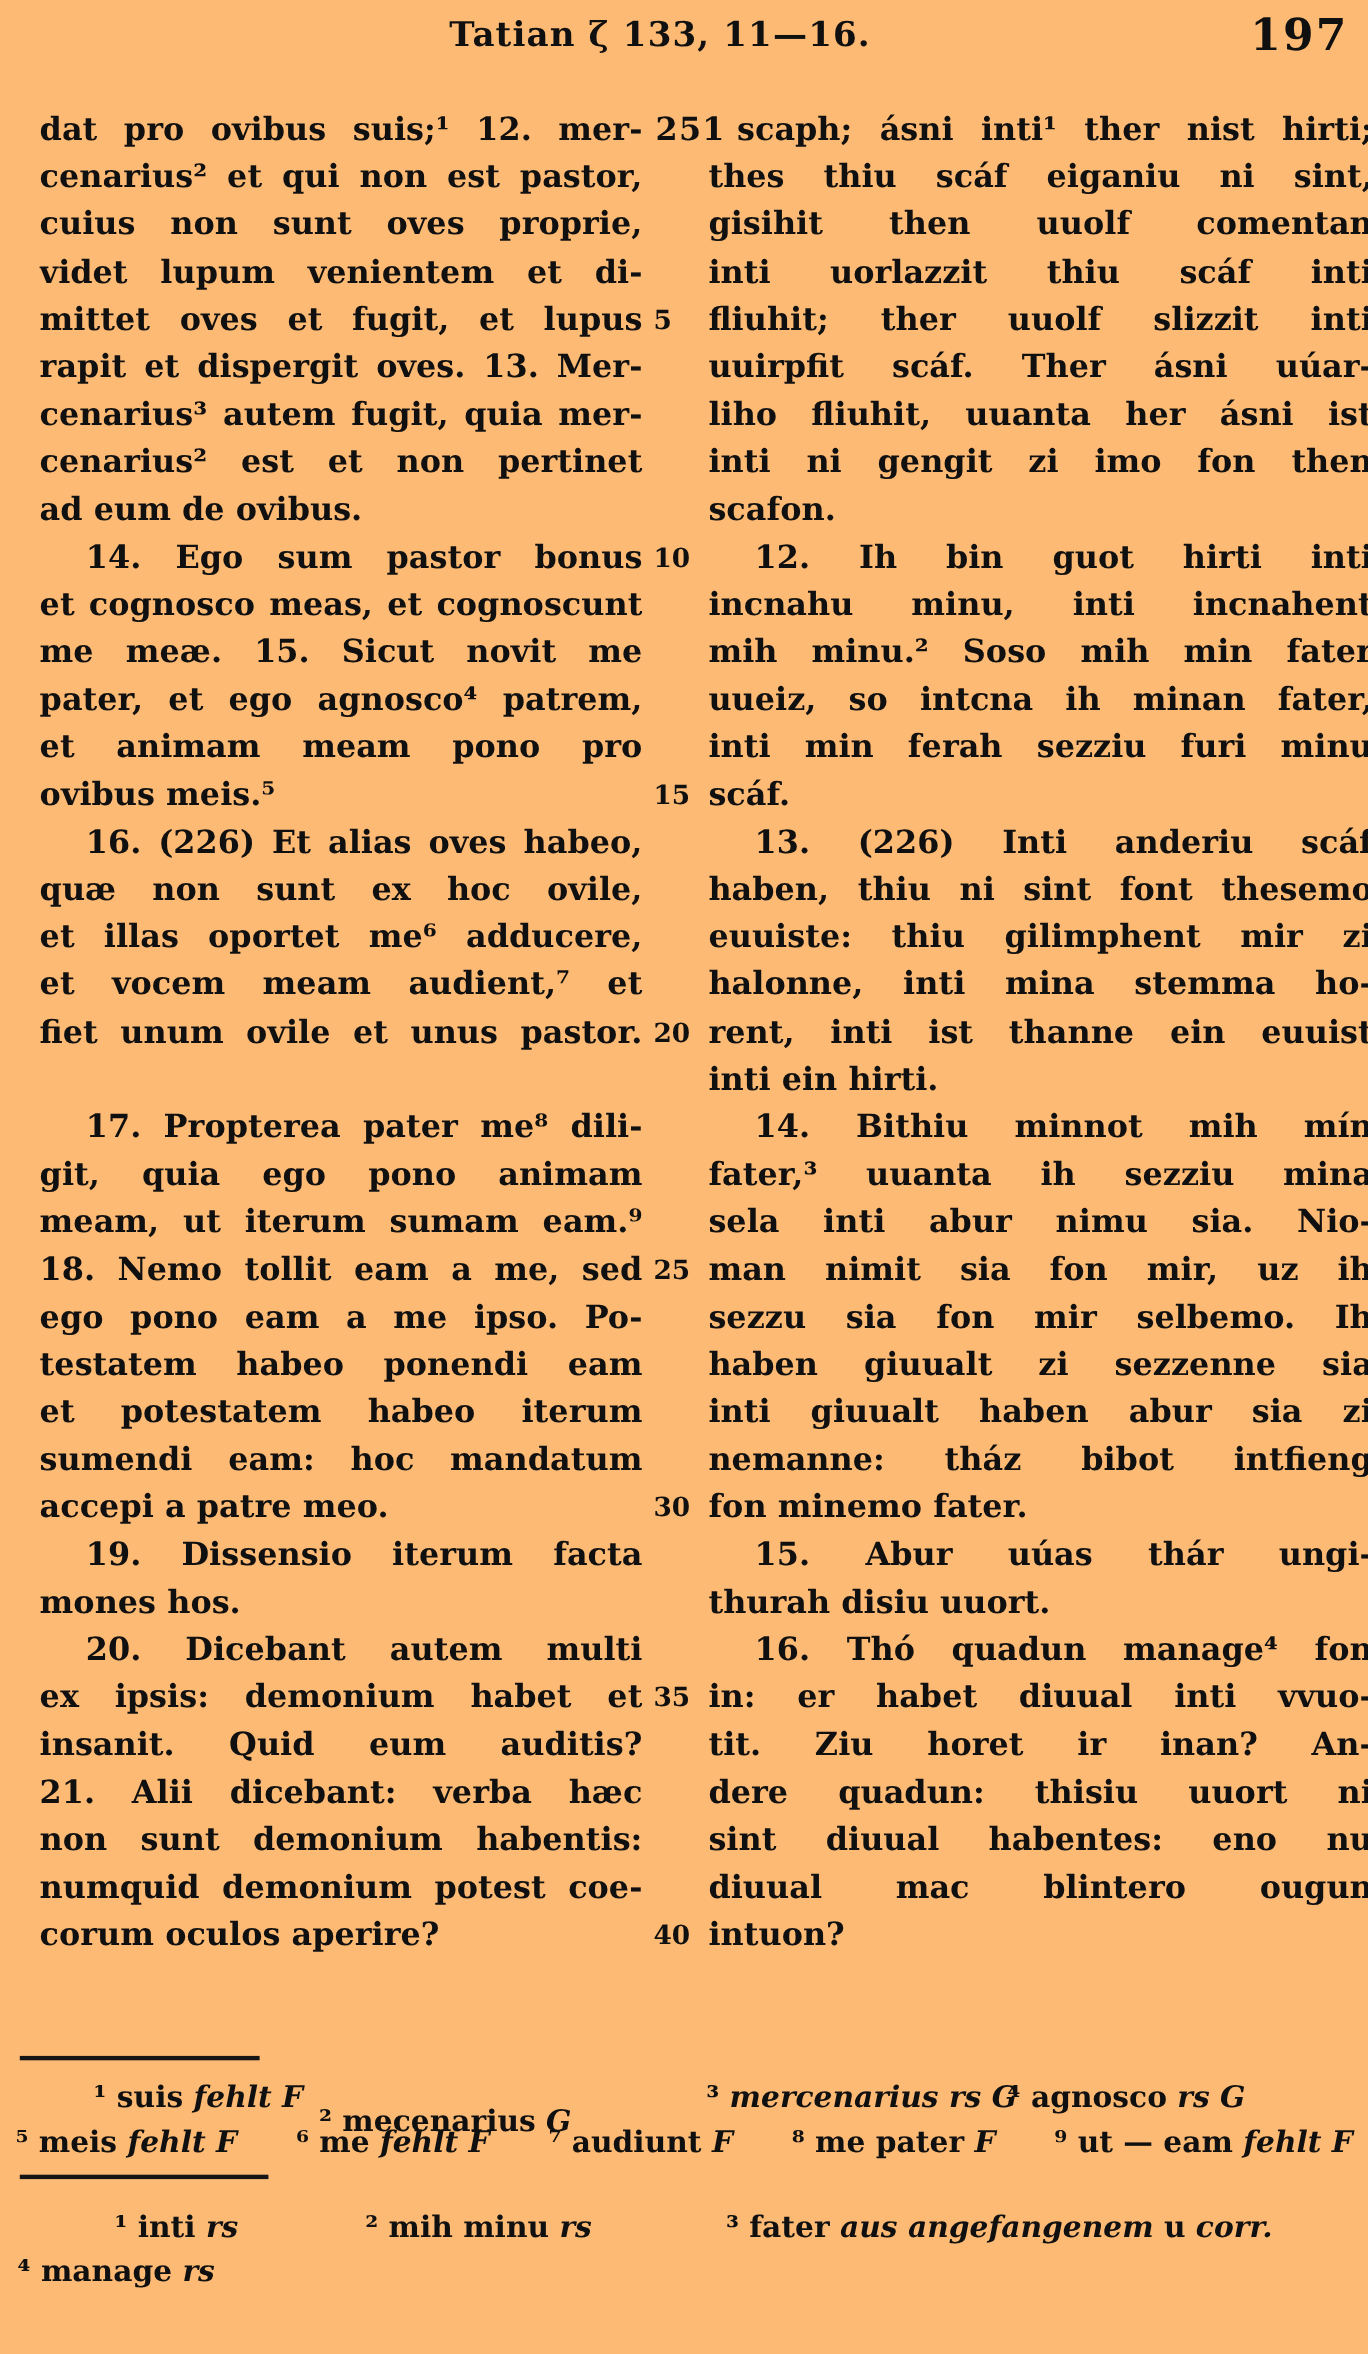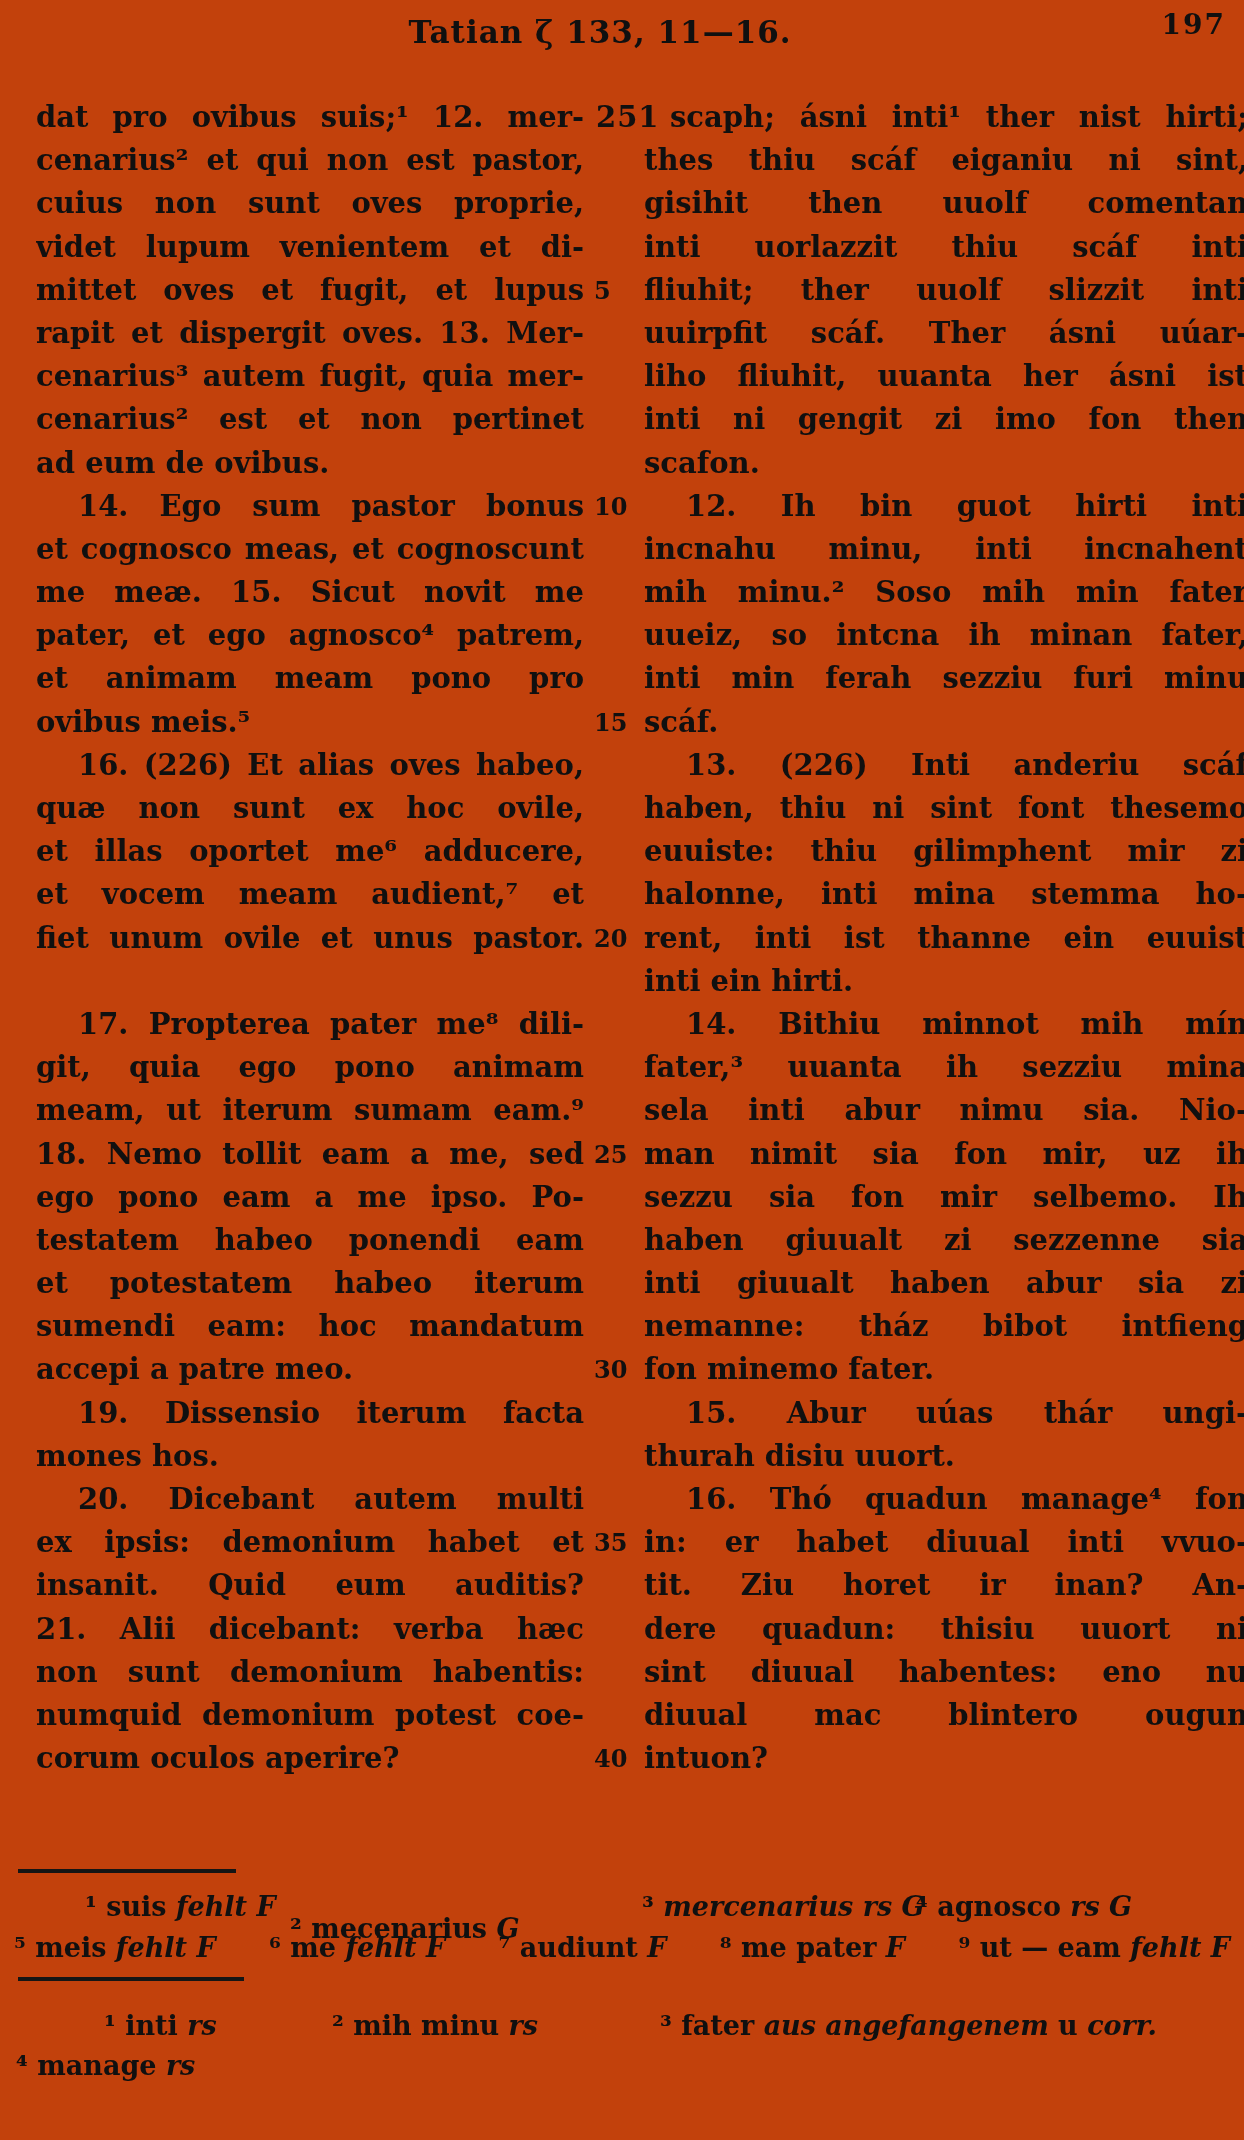--- a/index.html
+++ b/index.html
@@ -1,33 +1,33 @@
 <!DOCTYPE html>
 <html><head>
 <meta charset="utf-8">
 <style>
   html,body{margin:0;padding:0;background:#e8e8e8;}
   .page{
     position:relative;
     width:1244px;height:2140px;
     margin:0 auto;
-    background:#c2410c;
+    background:#fdba74;
     font-family:"DejaVu Serif", serif;
     font-weight:bold;
     color:#101010;
     overflow:hidden;
   }
   
   .hdr-title{
     position:absolute;top:14px;left:0;width:1200px;
     text-align:center;font-size:31px;letter-spacing:1px;
   }
   .hdr-page{
     position:absolute;top:8px;right:18px;
-    font-size:28px;letter-spacing:2px;text-align:center;
+    font-size:40px;letter-spacing:2px;text-align:center;
   }
   
   .text-block{position:absolute;top:96px;left:36px;width:1212px;}
   .row{
     display:grid;
     grid-template-columns:548px 60px 604px;
     height:43.2px;line-height:43.2px;
   }
   .lat,.ger{
     font-size:29px;overflow:hidden;height:43.2px;

